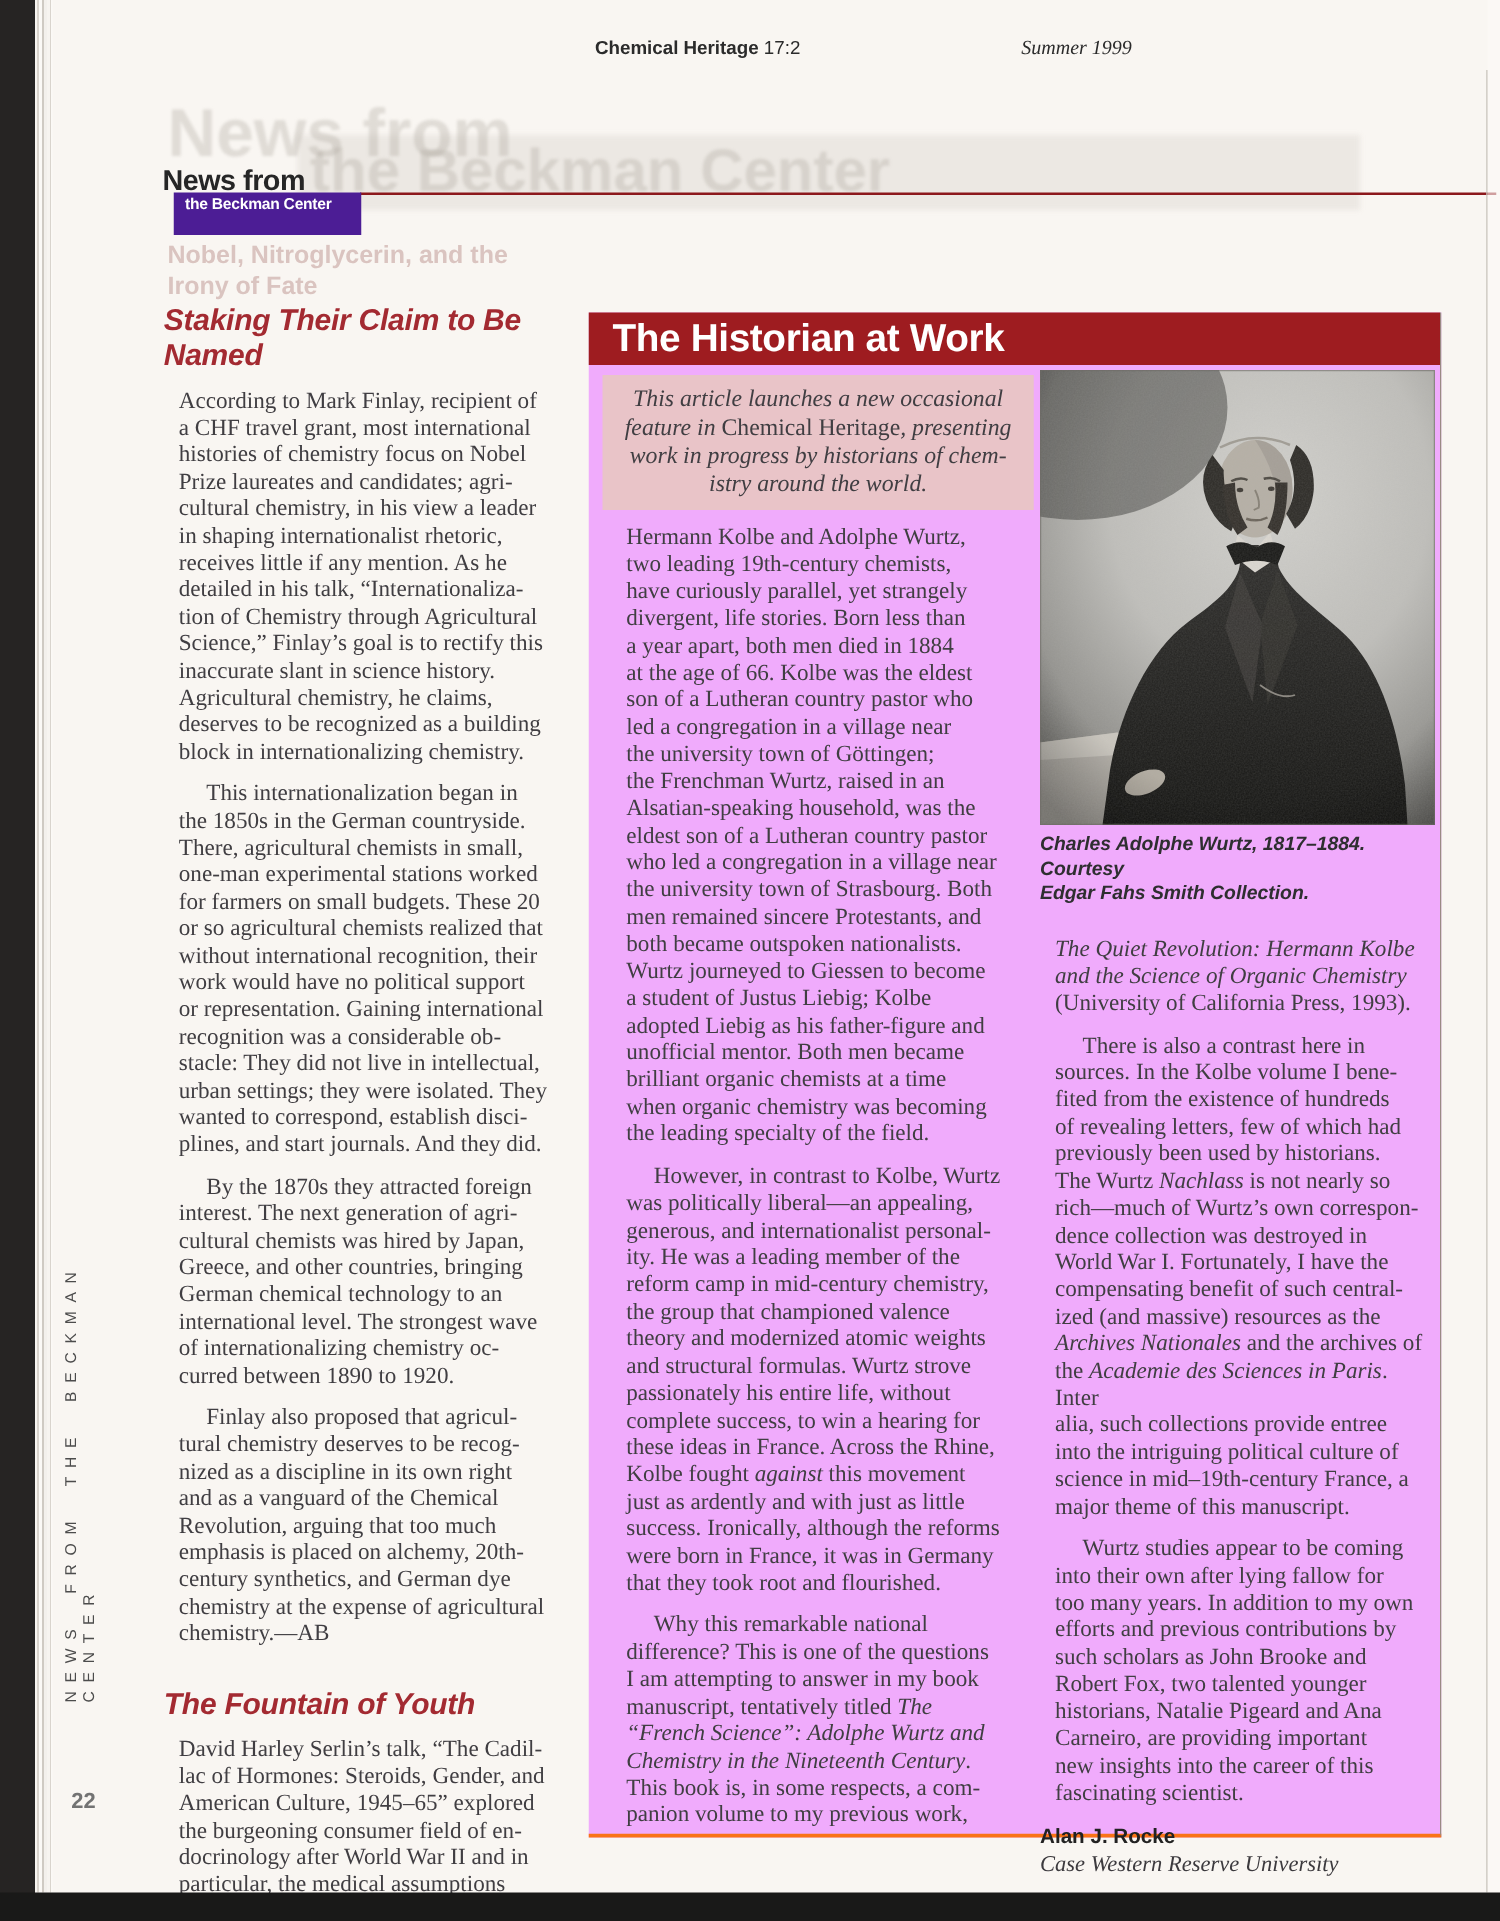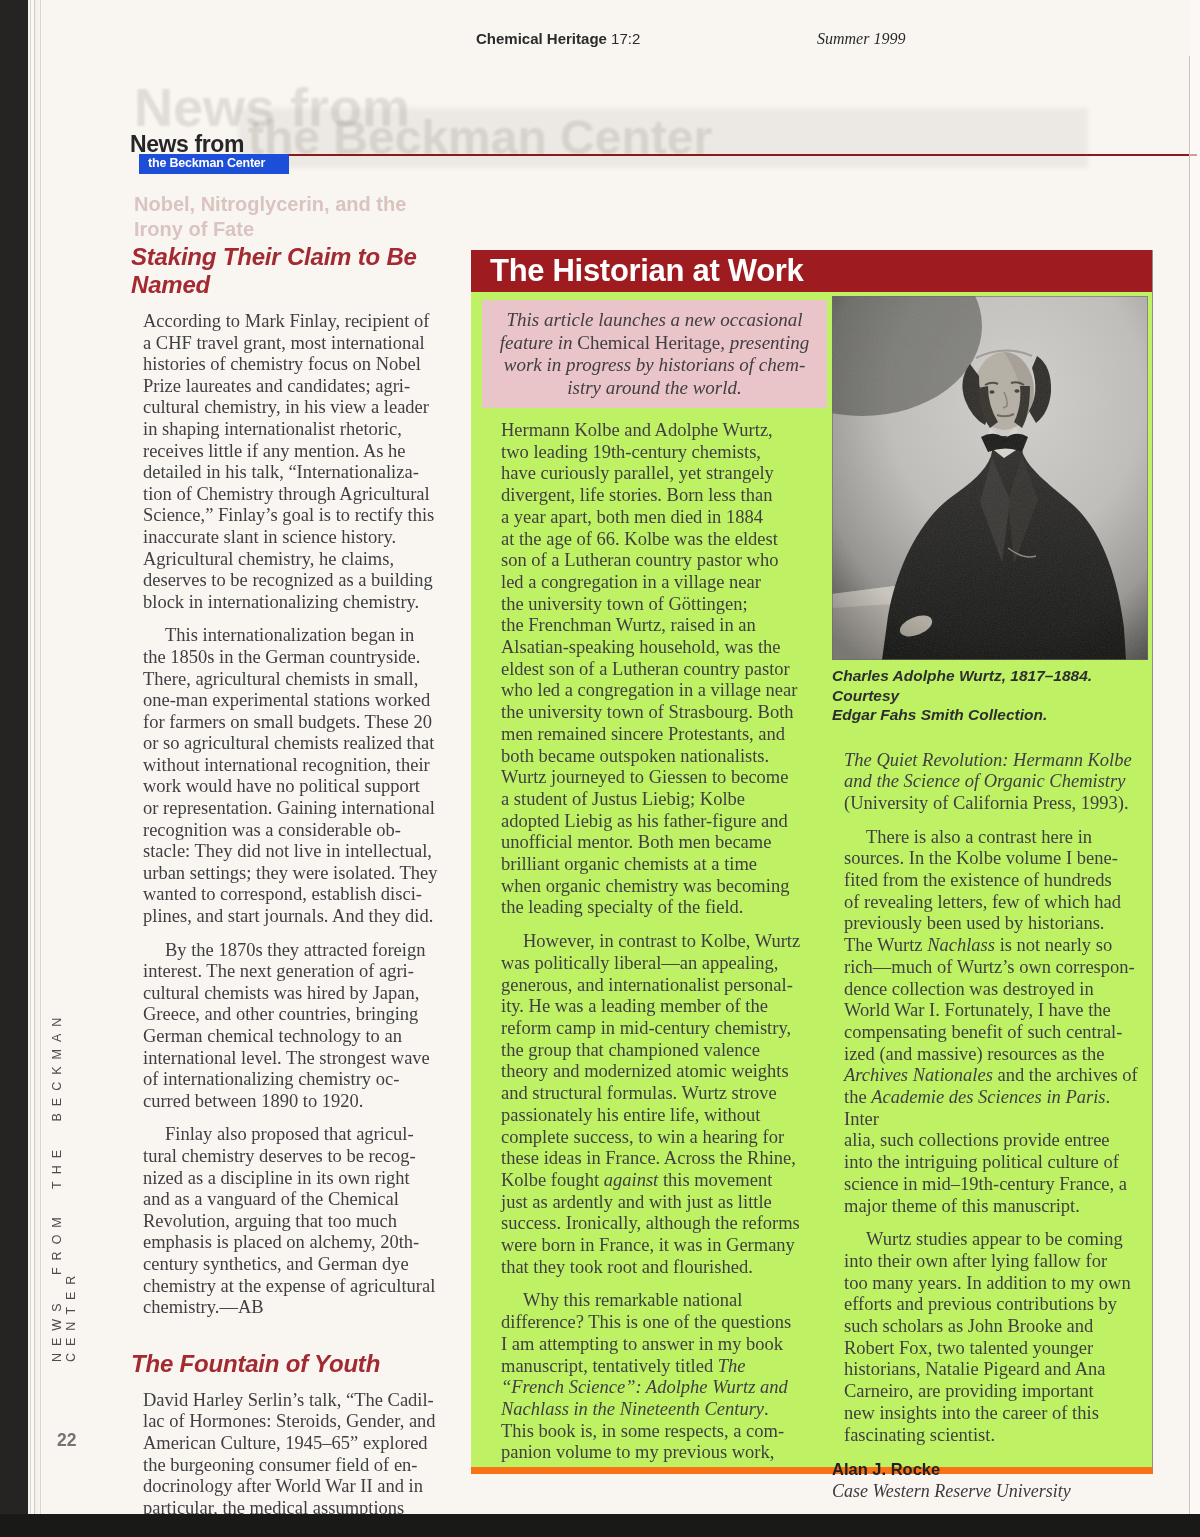--- a/index.html
+++ b/index.html
@@ -23,34 +23,34 @@
          filter:blur(1.1px);white-space:nowrap;}
   .ghost-bar{left:238px;top:108px;width:850px;height:60px;background:rgba(205,199,192,.28);filter:blur(2px);}
   .ghost1{left:134px;top:76px;font-size:54px;}
   .ghost2{left:248px;top:110px;font-size:48px;}
   .ghost3{left:134px;top:192px;font-size:20px;line-height:25px;color:rgba(188,146,142,.5);
           filter:blur(.4px);white-space:pre-line;}
   
   .mast-title{left:130px;top:131px;font-family:"Liberation Sans",sans-serif;font-weight:bold;
               font-size:23px;letter-spacing:-.4px;color:#262626;}
   .mast-rule{left:288px;top:154px;width:909px;height:2px;background:#8c181c;}
-  .mast-bar{left:139px;top:154px;width:150px;height:20px;background:#1d4ed8;}
+  .mast-bar{left:139px;top:154px;width:150px;height:34px;background:#4c1d95;}
   .mast-bar span{display:block;padding:2px 0 0 9px;font-family:"Liberation Sans",sans-serif;
                  font-weight:bold;font-size:12.5px;color:#fff;letter-spacing:-.2px;}
   
   .leftcol{left:131px;top:243px;width:328px;color:#403e42;}
   .lc-h{font-family:"Liberation Sans",sans-serif;font-weight:bold;font-style:italic;
         font-size:24px;color:#a32a31;margin:0 0 5px 0;letter-spacing:-.2px;}
   .lc-h2{margin-top:31px;}
   .body-lines{font-size:18.5px;line-height:21.6px;white-space:pre-line;margin:12px;}
   .ind{text-indent:22px;}
   .rm{font-style:normal;}
   
-  .feature{left:471px;top:250px;width:681px;height:1217px;background:#bef264;
-           border-right:1px solid #9a8a84;border-bottom:7px solid #f97316;}
+  .feature{left:471px;top:250px;width:681px;height:1217px;background:#f0abfc;
+           border-right:1px solid #9a8a84;border-bottom:3px solid #f97316;}
   .feat-band{position:absolute;left:0;top:0;width:100%;height:42px;background:#9e1c20;}
   .feat-title{position:absolute;left:19px;top:3px;font-family:"Liberation Sans",sans-serif;
               font-weight:bold;font-size:31px;color:#ffffff;letter-spacing:-.3px;}
   .feat-left{position:absolute;left:18px;top:50px;width:328px;color:#403e42;}
   .intro{background:#e9c4c8;font-style:italic;font-size:19px;line-height:22.5px;
          padding:9px 12px;margin:0 0 6px -7px;white-space:pre-line;width:321px;text-align:center;}
   .feat-right{position:absolute;left:361px;top:46px;width:319px;color:#403e42;}
   .portrait{display:block;width:316px;height:364px;}
   .caption{font-family:"Liberation Sans",sans-serif;font-style:italic;font-weight:bold;
            font-size:15.5px;line-height:19.5px;color:#2e2e30;margin:6px 0 0 0;white-space:pre-line;}
@@ -186,21 +186,21 @@
 Kolbe fought <i>against</i> this movement
 just as ardently and with just as little
 success. Ironically, although the reforms
 were born in France, it was in Germany
 that they took root and flourished.</p>
     <p class="body-lines ind" style="line-height:21.7px;">Why this remarkable national
 difference? This is one of the questions
 I am attempting to answer in my book
 manuscript, tentatively titled <i>The</i>
 <i>“French Science”: Adolphe Wurtz and</i>
-<i>Nachlass in the Nineteenth Century</i>.
+<i>Chemistry in the Nineteenth Century</i>.
 This book is, in some respects, a com-
 panion volume to my previous work,</p>
   </div>
 
   <div class="feat-right">
 
     <svg class="portrait" viewBox="0 0 316 364" preserveAspectRatio="none">
       <defs>
         <radialGradient id="pg" cx="58%" cy="28%" r="90%">
           <stop offset="0%" stop-color="#d3d2ce"></stop>

